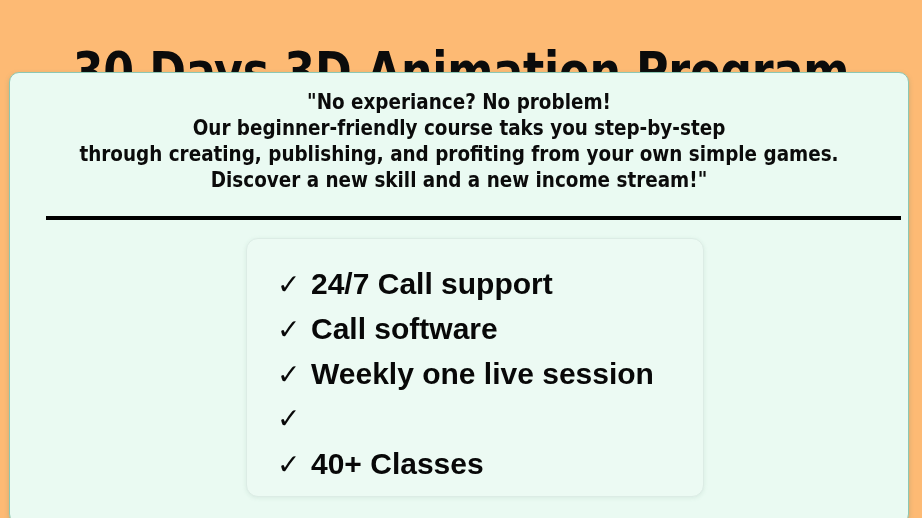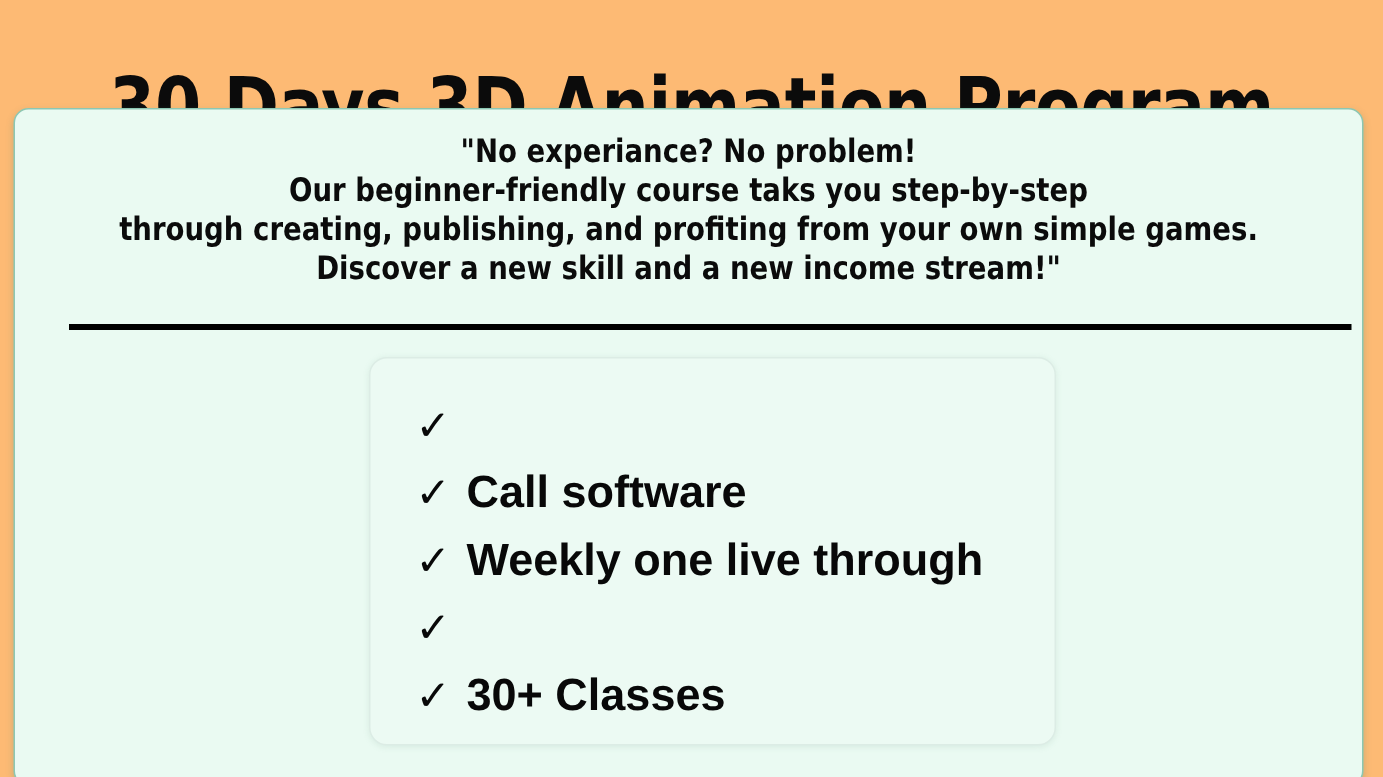--- a/index.html
+++ b/index.html
@@ -142,33 +142,34 @@
       <span class="line">through creating, publishing, and profiting from your own simple games.</span>
       <span class="line">Discover a new skill and a new income stream!"</span>
     </div>
 
     <div class="divider"></div>
 
     <div class="checklist-card">
       <ul class="checklist">
         <li>
           <span class="check-icon">✓</span>
+          <span class="item-label">24/7 Call support</span>
         </li>
         <li>
           <span class="check-icon">✓</span>
           <span class="item-label">Call software</span>
         </li>
         <li>
           <span class="check-icon">✓</span>
-          <span class="item-label">Weekly one live through</span>
+          <span class="item-label">Weekly one live session</span>
         </li>
         <li>
           <span class="check-icon">✓</span>
         </li>
         <li>
           <span class="check-icon">✓</span>
-          <span class="item-label">30+ Classes</span>
+          <span class="item-label">40+ Classes</span>
         </li>
       </ul>
     </div>
 
   </div>
 </div>
 
 </body></html>

